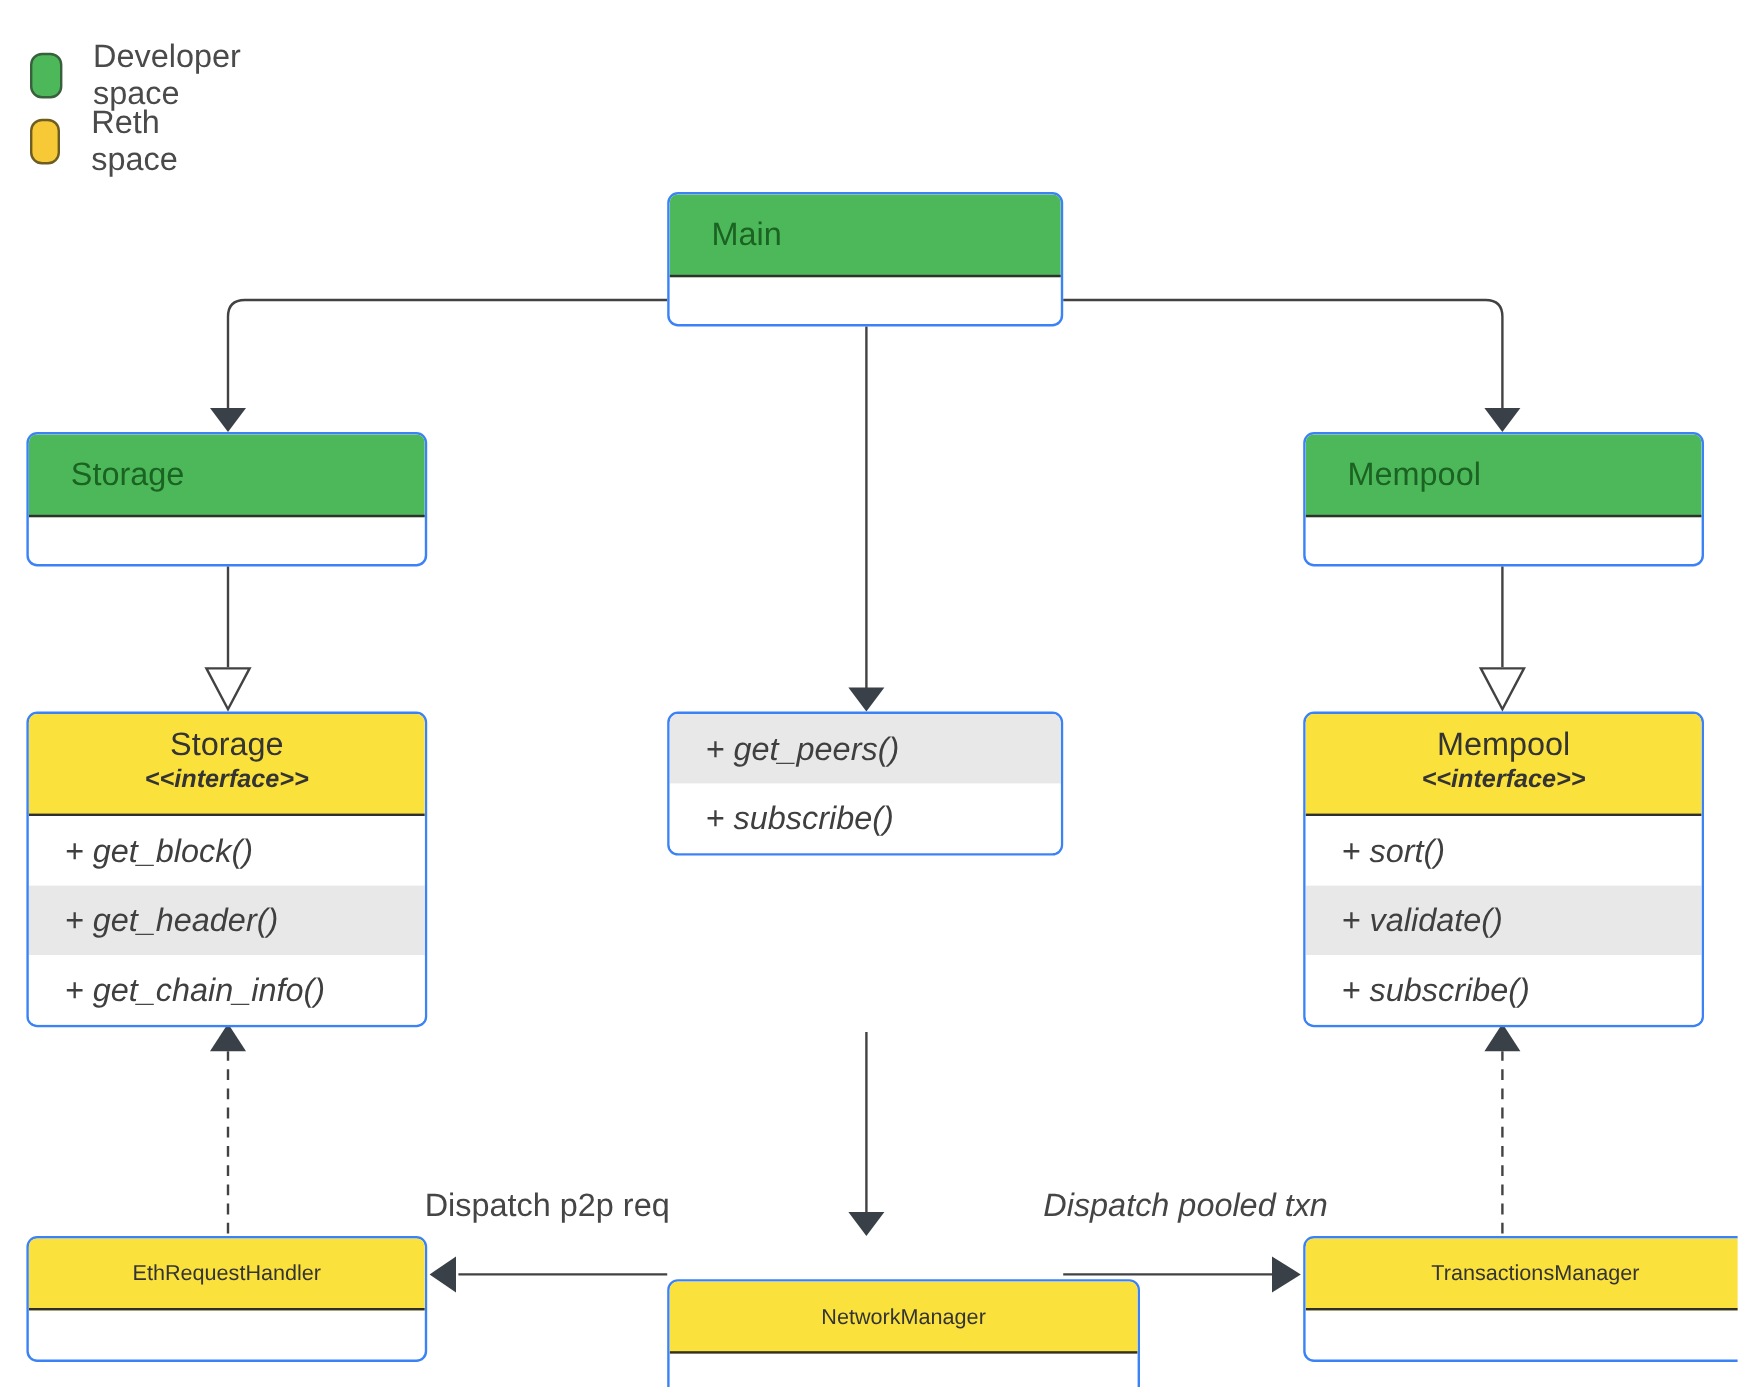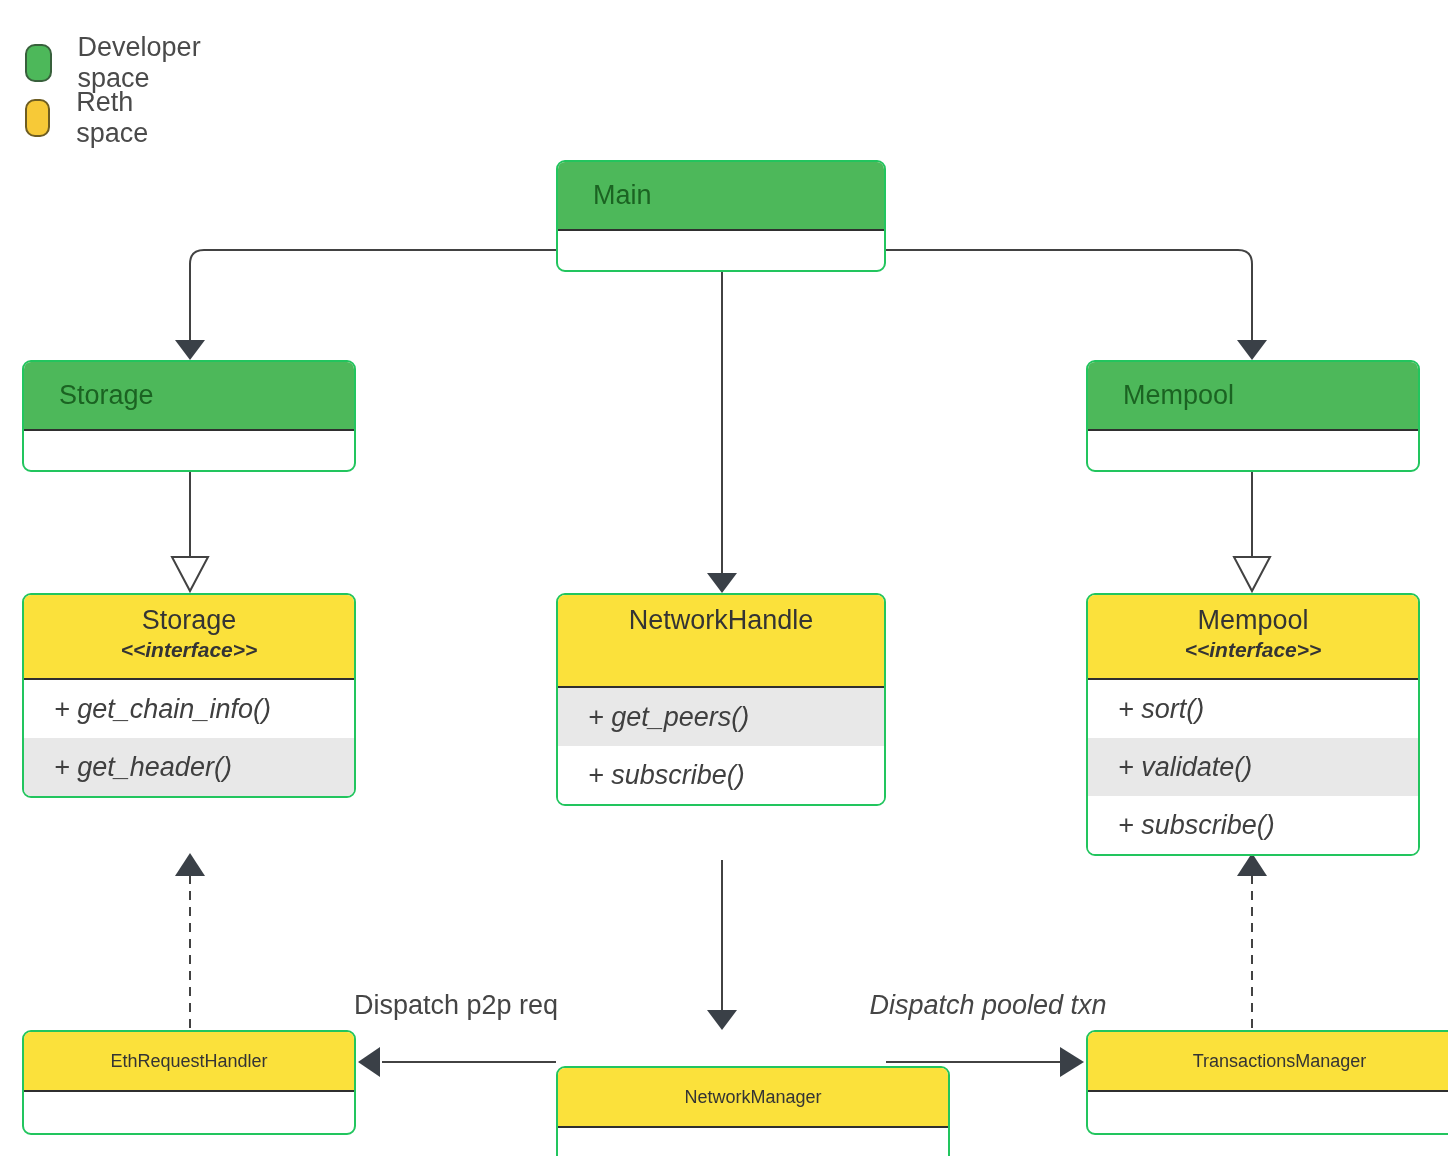--- a/index.html
+++ b/index.html
@@ -17,21 +17,21 @@
   .legend-label{margin-left:26px;font-size:27px;color:#4a4a4a;}
 
   
   svg.edges{position:absolute;left:0;top:0;width:1448px;height:1156px;}
   .edge{fill:none;stroke:#424242;stroke-width:2;}
   .edge.dashed{stroke-dasharray:9 7;}
   .arrow-solid{fill:#3a4047;stroke:none;}
   .arrow-hollow{fill:#ffffff;stroke:#424242;stroke-width:2;}
 
   
-  .node{position:absolute;border:2px solid #22c55e;border-radius:9px;background:#ffffff;
+  .node{position:absolute;border:2px solid #3b82f6;border-radius:9px;background:#ffffff;
         box-sizing:border-box;overflow:hidden;}
   .node .hdr{border-bottom:2px solid #2f2f2f;box-sizing:border-box;}
 
   
   .node.green-node{height:112px;}
   .node.green-node .hdr{height:69px;background:#4db85a;display:flex;align-items:center;
         padding-left:35px;font-size:27px;color:#1b6322;}
   .node.main{left:556px;top:160px;width:330px;}
   .node.storage-green{left:22px;top:360px;width:334px;}
   .node.mempool-green{left:1086px;top:360px;width:334px;}
@@ -122,28 +122,26 @@
 <div class="node green-node mempool-green">
   <div class="hdr">Mempool</div>
   <div class="body"></div>
 </div>
 
 <div class="node iface storage-iface">
   <div class="hdr">
     <div class="ttl">Storage</div>
     <div class="stereo">&lt;&lt;interface&gt;&gt;</div>
   </div>
+  <div class="method">+ get_block()</div>
+  <div class="method alt">+ get_header()</div>
   <div class="method">+ get_chain_info()</div>
-  <div class="method alt">+ get_header()</div>
 </div>
 
 <div class="node iface network-handle">
-  <div class="hdr">
-    <div class="ttl">NetworkHandle</div>
-  </div>
   <div class="method alt">+ get_peers()</div>
   <div class="method">+ subscribe()</div>
 </div>
 
 <div class="node iface mempool-iface">
   <div class="hdr">
     <div class="ttl">Mempool</div>
     <div class="stereo">&lt;&lt;interface&gt;&gt;</div>
   </div>
   <div class="method">+ sort()</div>

